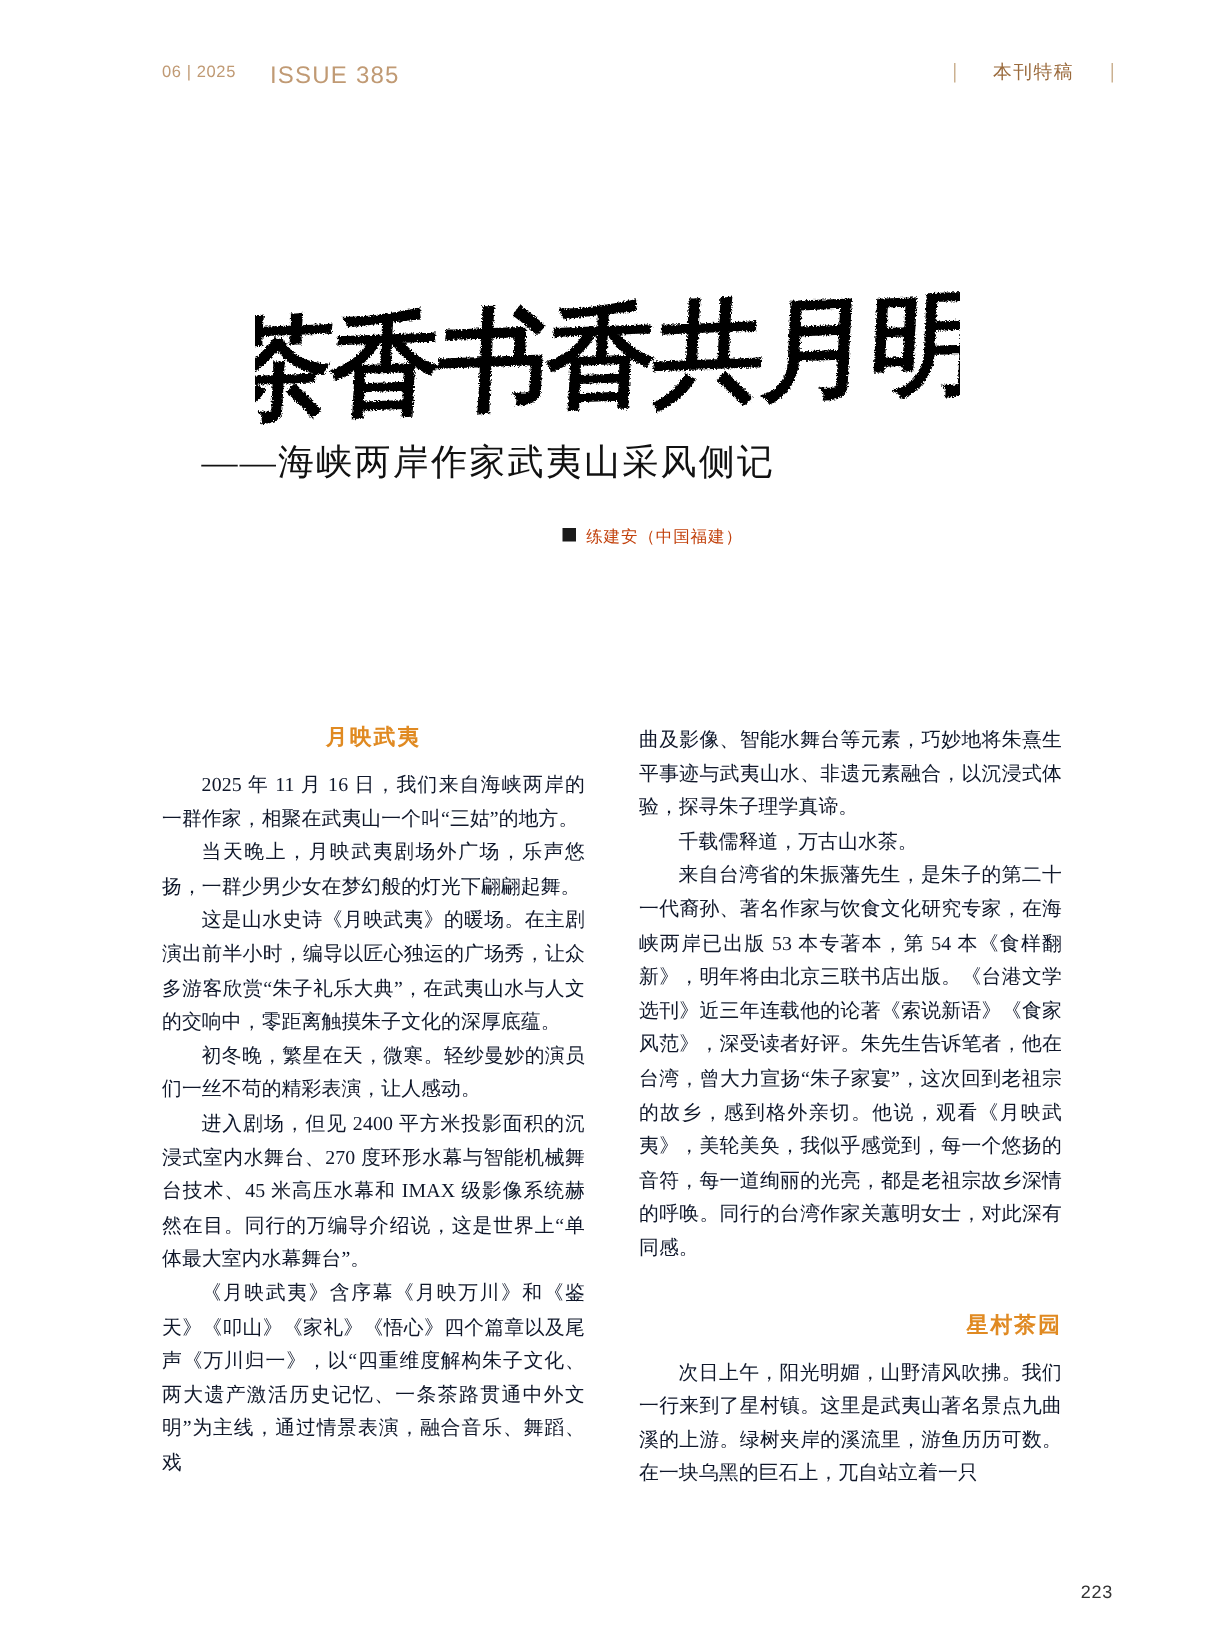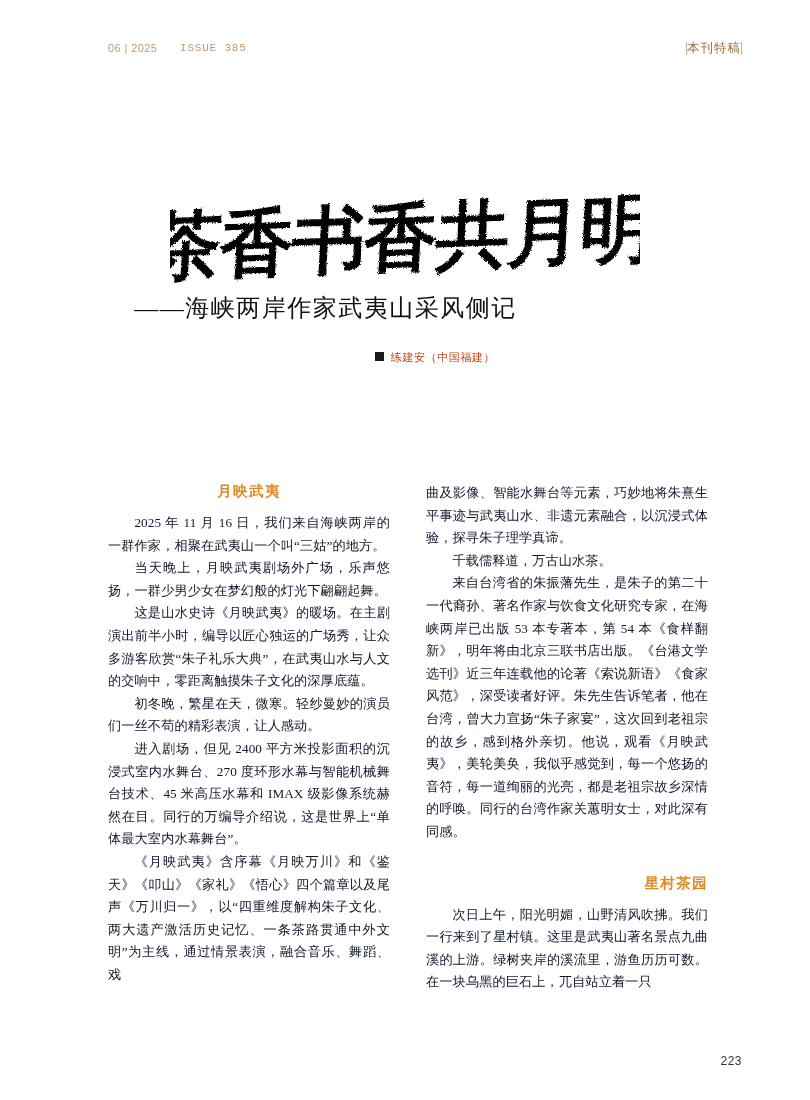--- a/index.html
+++ b/index.html
@@ -40,32 +40,32 @@
     gap: 0px;
     font-family: "Liberation Sans", "DejaVu Sans", sans-serif;
     font-size: 11px;
     letter-spacing: 0.4px;
     color: #c09a74;
     white-space: nowrap;
   }
   .rh-issue {
     position: absolute;
     left: 180px; top: 0;
-    font-family: Liberation Mono, monospace;
-    font-size: 11px;
+    font-family: Liberation Sans, sans-serif;
+    font-size: 16px;
     letter-spacing: 0.8px;
     color: #c09a74;
     white-space: nowrap;
   }
   .rh-right {
     position: absolute;
     right: 68px; top: -2px;
     display: flex;
     align-items: center;
-    gap: 0;
+    gap: 25px;
     white-space: nowrap;
   }
   .rh-bar {
     display: inline-block;
     width: 1px;
     height: 13px;
     background: #cbb191;
   }
   .rh-tag {
     font-family: "Liberation Sans", "DejaVu Sans", sans-serif;

